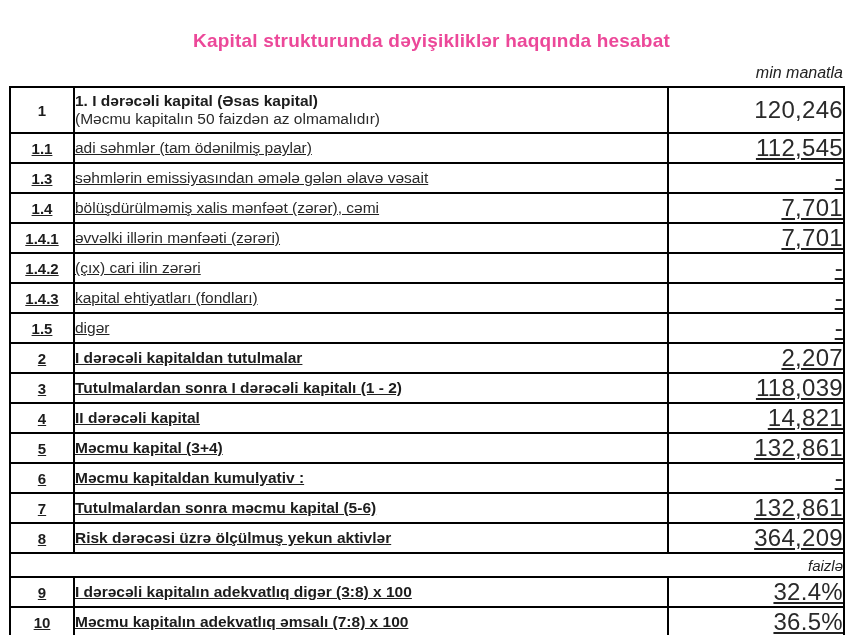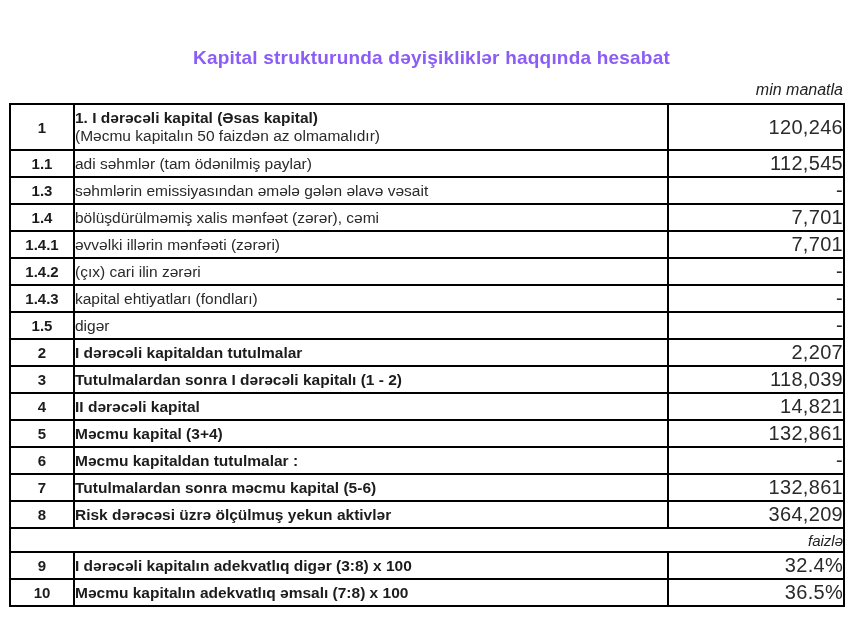--- a/index.html
+++ b/index.html
@@ -11,26 +11,26 @@
     font-family: "Liberation Sans", "DejaVu Sans", sans-serif;
     color: #212121;
     overflow: hidden;
   }
   .page {
     width: 863px;
     height: 635px;
     position: relative;
   }
   .report-title {
-    padding-top: 47px;
+    padding-top: 30px;
     text-align: center;
     font-size: 19px;
     font-weight: bold;
     letter-spacing: 0.2px;
-    color: #8b5cf6;
+    color: #ec4899;
   }
   .unit-note-top {
     width: 834px;
     margin-left: 9px;
     text-align: right;
     font-style: italic;
     font-size: 16px;
     margin-top: 12px;
     margin-bottom: 4px;
     color: #222;
@@ -43,21 +43,21 @@
   }
   table.capital-table col.c-num   { width: 64px; }
   table.capital-table col.c-label { width: 594px; }
   table.capital-table col.c-value { width: 176px; }
   table.capital-table td {
     border: 2px solid #000;
     padding: 0;
     vertical-align: middle;
     overflow: hidden;
   }
-  tr.row-normal  { height: 27px; }
+  tr.row-normal  { height: 27px; text-decoration: underline; }
   tr.row-double  { height: 46px; }
   tr.row-divider { height: 24px; }
   td.num-cell {
     text-align: center;
     font-weight: bold;
     font-size: 15px;
     color: #1c1c1c;
   }
   td.label-cell {
     padding-left: 7px;
@@ -71,21 +71,21 @@
   td.label-cell.bold { font-weight: bold; color: #1c1c1c; }
   td.label-cell .lbl-sub {
     display: block;
     font-weight: normal;
     font-size: 15.5px;
     color: #2a2a2a;
   }
   td.value-cell {
     text-align: right;
     padding-right: 9px;
-    font-size: 20px;
+    font-size: 24px;
     color: #2a2a2a;
     letter-spacing: 0.3px;
   }
   td.divider-cell {
     text-align: right;
     padding-right: 9px;
     font-style: italic;
     font-size: 15px;
     color: #222;
   }
@@ -186,21 +186,21 @@
         <tr class="row-normal">
           <td class="num-cell">5</td>
           <td class="label-cell bold">
             <span class="lbl-main">Məcmu kapital (3+4)</span>
           </td>
           <td class="value-cell">132,861</td>
         </tr>
         <tr class="row-normal">
           <td class="num-cell">6</td>
           <td class="label-cell bold">
-            <span class="lbl-main">Məcmu kapitaldan tutulmalar :</span>
+            <span class="lbl-main">Məcmu kapitaldan kumulyativ :</span>
           </td>
           <td class="value-cell">-</td>
         </tr>
         <tr class="row-normal">
           <td class="num-cell">7</td>
           <td class="label-cell bold">
             <span class="lbl-main">Tutulmalardan sonra məcmu kapital (5-6)</span>
           </td>
           <td class="value-cell">132,861</td>
         </tr>

